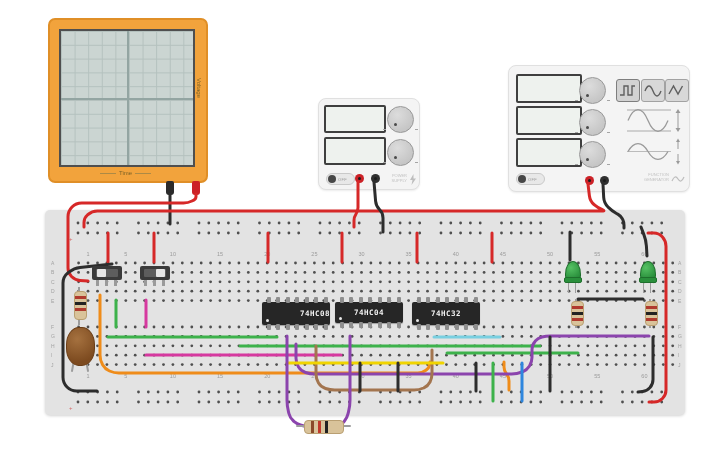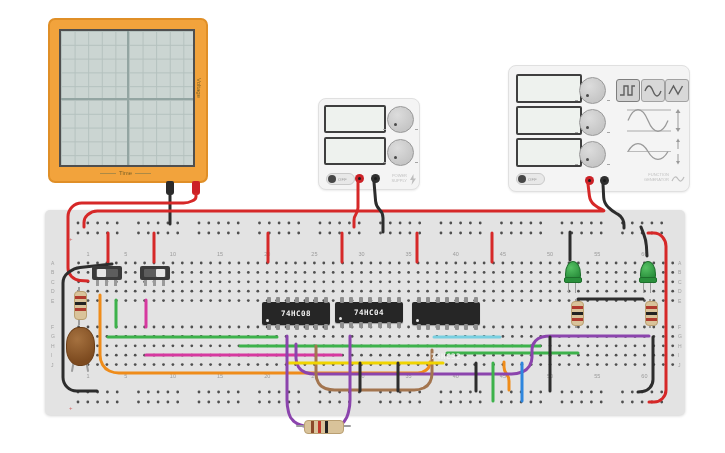--- a/index.html
+++ b/index.html
@@ -1141,21 +1141,21 @@
         <div class="pin" style="position: absolute; left: 23.9px; top: -5px;"></div>
         <div class="pin" style="position: absolute; left: 23.9px; bottom: -5px;"></div>
         <div class="pin" style="position: absolute; left: 33.3px; top: -5px;"></div>
         <div class="pin" style="position: absolute; left: 33.3px; bottom: -5px;"></div>
         <div class="pin" style="position: absolute; left: 42.7px; top: -5px;"></div>
         <div class="pin" style="position: absolute; left: 42.7px; bottom: -5px;"></div>
         <div class="pin" style="position: absolute; left: 52.1px; top: -5px;"></div>
         <div class="pin" style="position: absolute; left: 52.1px; bottom: -5px;"></div>
         <div class="pin" style="position: absolute; left: 61.6px; top: -5px;"></div>
         <div class="pin" style="position: absolute; left: 61.6px; bottom: -5px;"></div>
-        <div class="iclabel" style="position: absolute;">74HC08</div>
+        <div class="iclabel" style="position: absolute; text-align: right;">74HC08</div>
         <div class="dot" style="position: absolute;"></div>
       </div>
       <div class="ic" style="position: absolute; left: 335px; top: 302px; width: 68px; height: 21px; pointer-events: auto;">
         <div class="pin" style="position: absolute; left: 5px; top: -5px;"></div>
         <div class="pin" style="position: absolute; left: 5px; bottom: -5px;"></div>
         <div class="pin" style="position: absolute; left: 14.4px; top: -5px;"></div>
         <div class="pin" style="position: absolute; left: 14.4px; bottom: -5px;"></div>
         <div class="pin" style="position: absolute; left: 23.9px; top: -5px;"></div>
         <div class="pin" style="position: absolute; left: 23.9px; bottom: -5px;"></div>
         <div class="pin" style="position: absolute; left: 33.3px; top: -5px;"></div>
@@ -1177,21 +1177,21 @@
         <div class="pin" style="position: absolute; left: 23.9px; top: -5px;"></div>
         <div class="pin" style="position: absolute; left: 23.9px; bottom: -5px;"></div>
         <div class="pin" style="position: absolute; left: 33.3px; top: -5px;"></div>
         <div class="pin" style="position: absolute; left: 33.3px; bottom: -5px;"></div>
         <div class="pin" style="position: absolute; left: 42.7px; top: -5px;"></div>
         <div class="pin" style="position: absolute; left: 42.7px; bottom: -5px;"></div>
         <div class="pin" style="position: absolute; left: 52.1px; top: -5px;"></div>
         <div class="pin" style="position: absolute; left: 52.1px; bottom: -5px;"></div>
         <div class="pin" style="position: absolute; left: 61.6px; top: -5px;"></div>
         <div class="pin" style="position: absolute; left: 61.6px; bottom: -5px;"></div>
-        <div class="iclabel" style="position: absolute; margin-top: 43px;">74HC32</div>
+        <div class="iclabel" style="position: absolute;">74HC32</div>
         <div class="dot" style="position: absolute;"></div>
       </div>
       <div class="led" style="position: absolute; left: 563.5px; top: 261px; width: 17px; height: 34px; pointer-events: auto;">
         <div class="leg" style="position: absolute; left: 4px; top: 18px; height: 14px;"></div>
         <div class="leg" style="position: absolute; left: 11px; top: 18px; height: 14px;"></div>
         <div class="bulb" style="position: absolute; left: 1px; top: 0px; width: 14px; height: 19px;"></div>
         <div class="flange" style="position: absolute; left: 0px; top: 16px; width: 16px; height: 3.5px;"></div>
       </div>
       <div class="led" style="position: absolute; left: 638.5px; top: 261px; width: 17px; height: 34px; pointer-events: auto;">
         <div class="leg" style="position: absolute; left: 4px; top: 18px; height: 14px;"></div>

